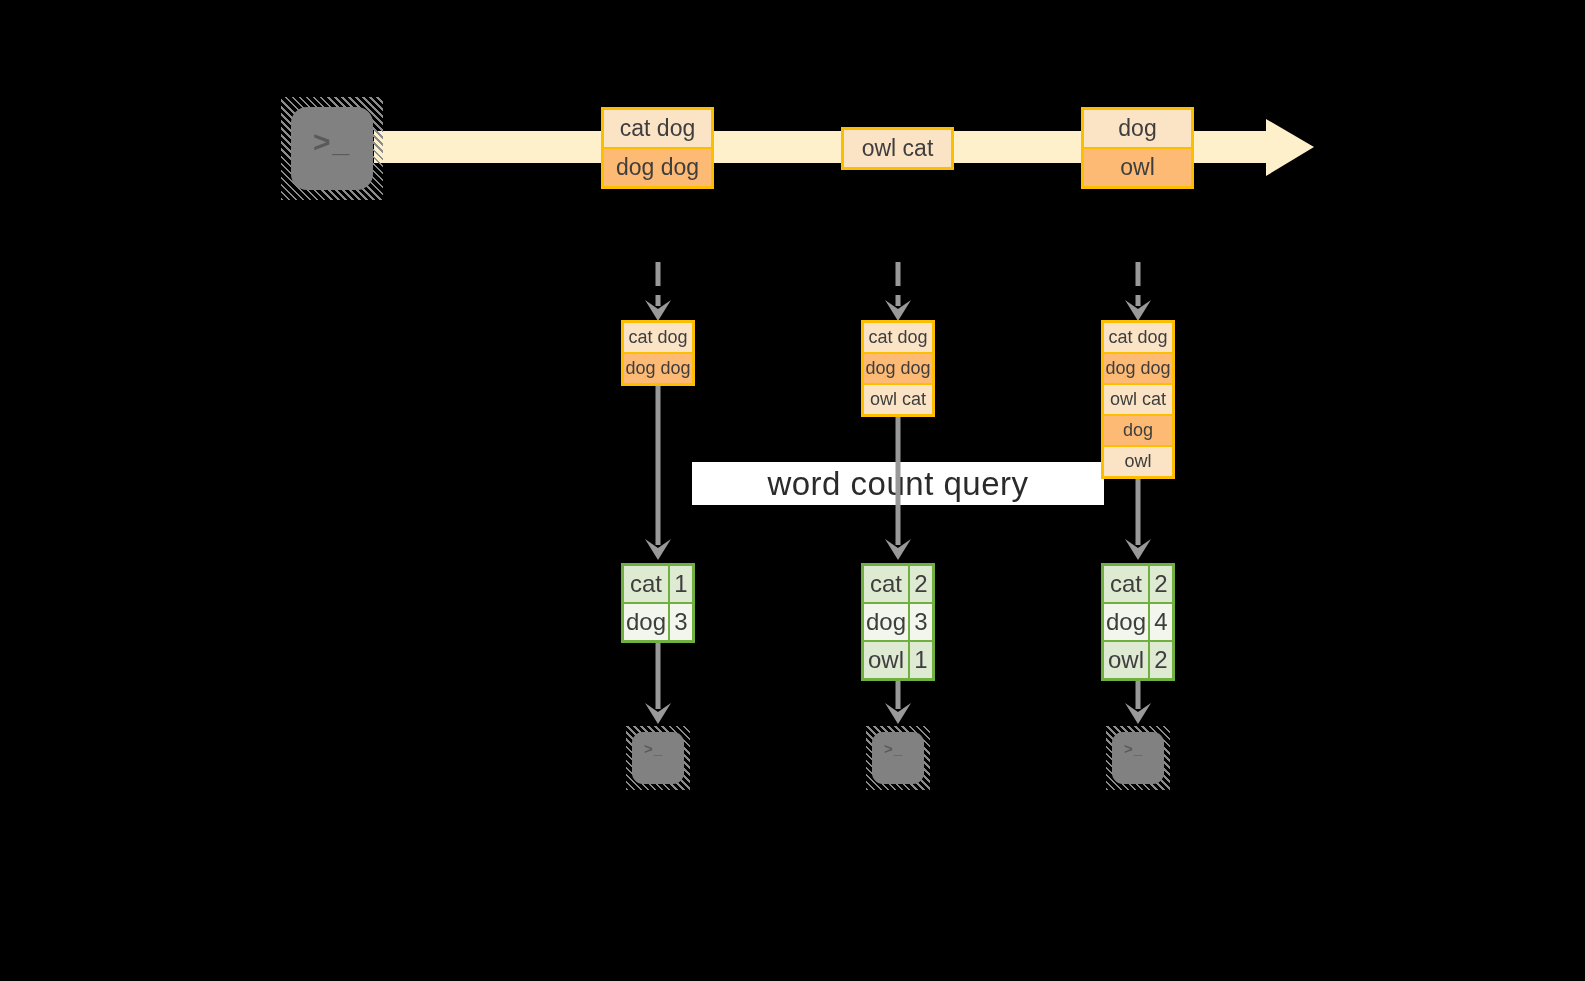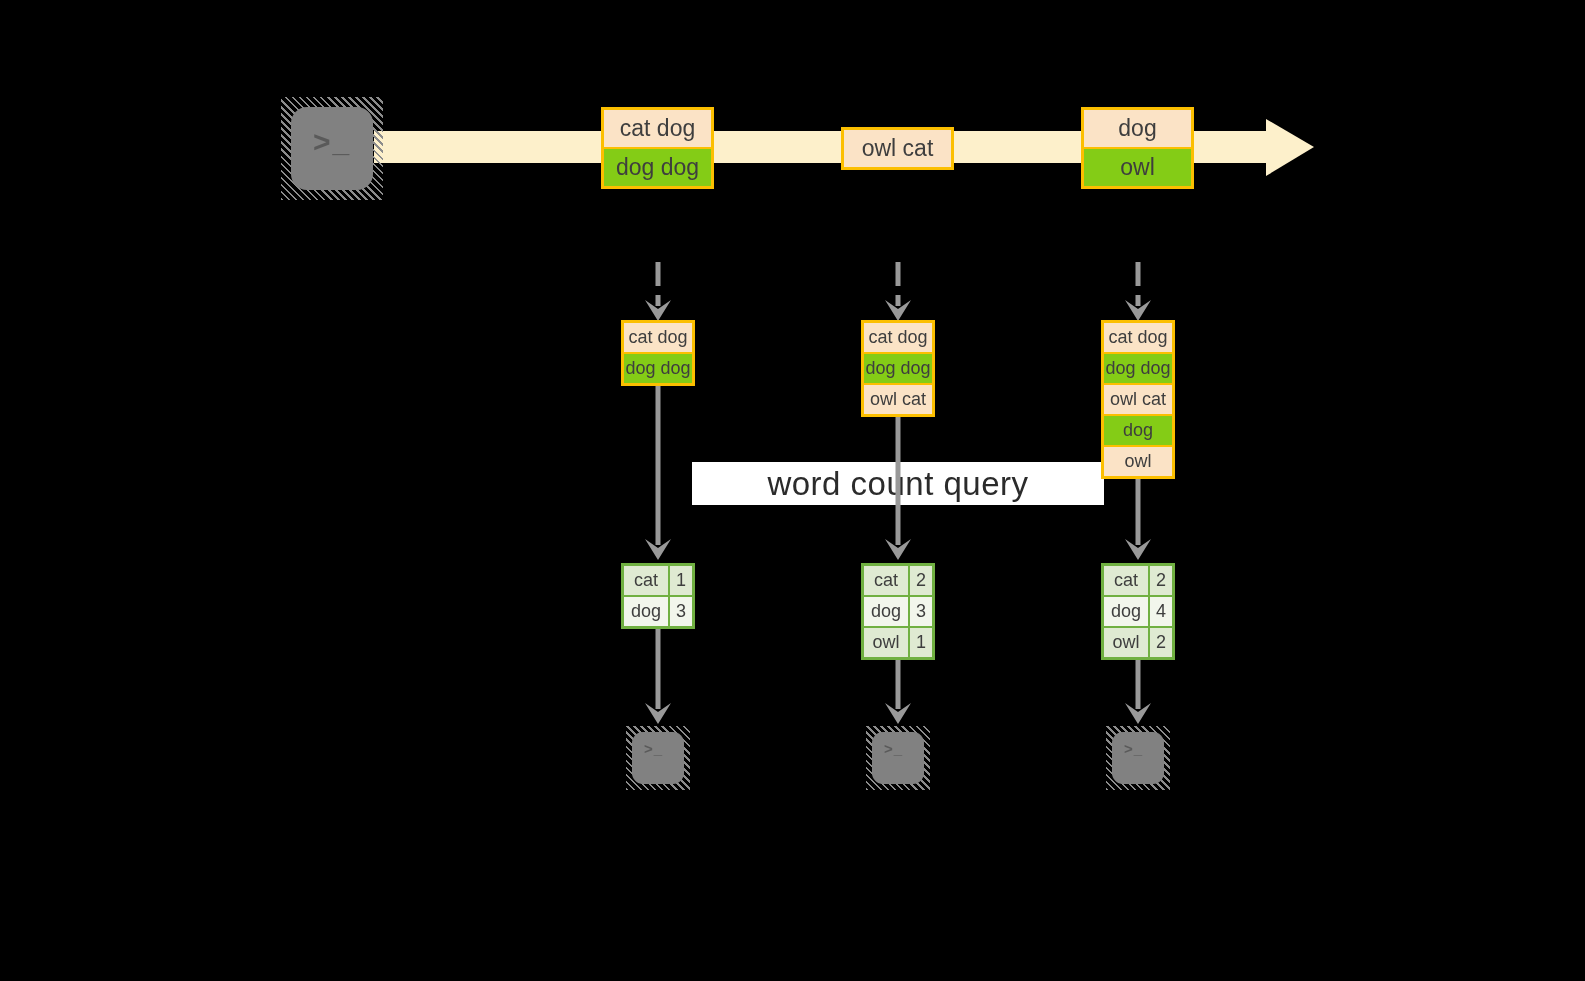--- a/index.html
+++ b/index.html
@@ -19,28 +19,28 @@
   .glyph { position:absolute; color:#5a5a5a; font-weight:bold; letter-spacing:2px; }
   .term-big .glyph { left:22px; top:18px; font-size:30px; }
   .term-small .glyph { left:12px; top:8px; font-size:15px; letter-spacing:1px; }
   
   .obox { position:absolute; border:3px solid #fcbf00; z-index:3; box-sizing:border-box; background:#fcbf00; }
   .orow { display:flex; align-items:center; justify-content:center; color:#3e3e3e; }
   .orow.big { height:37px; font-size:23px; }
   .orow.small { height:29px; font-size:18px; }
   .orow + .orow { margin-top:2px; }
   .orow.dark { background:#fbe3c6; }
-  .orow.light { background:#84cc16;text-align:right; }
+  .orow.light { background:#fdba74;text-align:right; }
   
   .query-banner { position:absolute; left:692px; top:462px; width:412px; height:43px; background:#ffffff;
     display:flex; align-items:center; justify-content:center; z-index:1; }
   .query-banner span { font-size:33px; color:#2b2b2b; letter-spacing:0.5px; }
   
   .gtable { position:absolute; border:3px solid #70b041; z-index:3; box-sizing:border-box; background:#70b041; }
-  .grow { display:flex; height:29px; font-size:18px; color:#3e3e3e; }
+  .grow { display:flex; height:36px; font-size:24px; color:#3e3e3e; }
   .grow + .grow { margin-top:2px; }
   .grow .wcell { width:44px; display:flex; align-items:center; justify-content:center; }
   .grow .ccell { flex:1; margin-left:2px; display:flex; align-items:center; justify-content:center; }
   .grow.dark .wcell, .grow.dark .ccell { background:#dfead2; }
   .grow.light .wcell, .grow.light .ccell { background:#f2f6ec; }
 </style>
 </head>
 <body>
 
 <div class="canvas">

